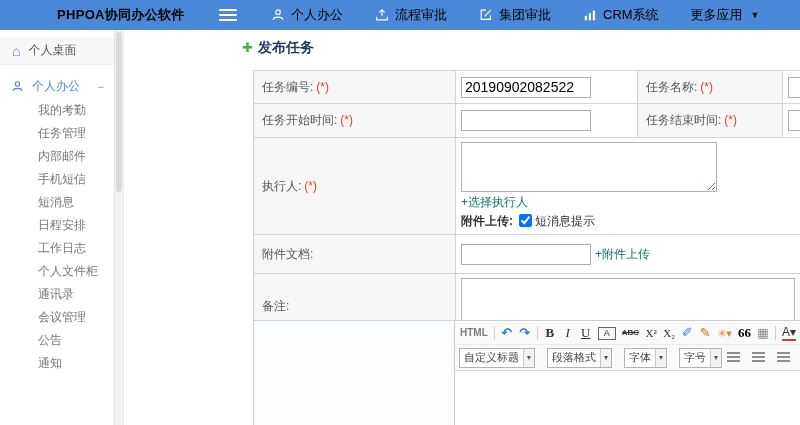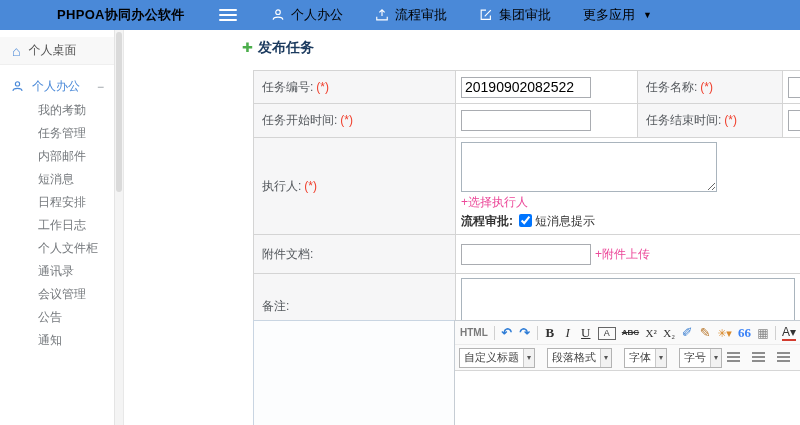--- a/index.html
+++ b/index.html
@@ -40,21 +40,21 @@
   .form-table{position:absolute;left:129px;top:40px;width:640px;border-collapse:collapse;table-layout:fixed;
               font-size:12px;color:#54585d;}
   .form-table td{border:1px solid #d4d4d4;padding:0;vertical-align:middle;}
   .form-table .lbl{background:#f6f6f7;padding-left:8px;}
   .form-table .fld{background:#fff;padding-left:5px;}
   .req{color:#f0402e;font-style:normal;margin-left:3px;}
   .txt{height:19px;border:1px solid #a9acb1;font-size:14px;padding:0 3px;font-family:inherit;vertical-align:middle;}
   .w122{width:122px;} .w120{width:120px;}
   .exec-ta{display:block;width:250px;height:44px;border:1px solid #a9b4bd;resize:both;margin:4px 0 2px 0;font-family:inherit;}
   .remark-ta{display:block;width:328px;height:50px;border:1px solid #a9b4bd;resize:both;margin:4px 0;font-family:inherit;}
-  a.blue{color:#ec4899;text-decoration:none;font-size:12px;cursor:pointer;}
+  a.blue{color:#0f766e;text-decoration:none;font-size:12px;cursor:pointer;}
   .remind{margin:2px 0 4px 0;color:#333;}
   .remind b{font-weight:bold;}
   .remind input{vertical-align:-2px;margin:0 3px 0 6px;}
   .attach-line{display:flex;align-items:center;gap:4px;}
 
   
   .editor-block{position:absolute;left:129px;top:290px;width:640px;height:140px;display:flex;}
   .editor-left-cell{width:200px;border:1px solid #c9d5e2;border-right:none;background:#fcfdfe;}
   .editor{flex:1;border:1px solid #c6cdd4;display:flex;flex-direction:column;background:#fafafa;min-width:0;}
   .tb-row1{display:flex;align-items:center;gap:6px;height:22px;padding:1px 5px 0 5px;border-bottom:1px solid #ebebeb;overflow:hidden;}
@@ -65,21 +65,21 @@
   [data-name="undo-button"],[data-name="redo-button"]{color:#2e7cd6;font-weight:bold;font-size:13px;}
   [data-name="bold-button"]{font-family:"Liberation Serif","DejaVu Serif",serif;font-weight:bold;font-size:13px;color:#333;}
   [data-name="italic-button"]{font-family:"Liberation Serif","DejaVu Serif",serif;font-style:italic;font-size:13px;color:#333;}
   [data-name="underline-button"]{font-family:"Liberation Serif","DejaVu Serif",serif;text-decoration:underline;font-size:13px;color:#333;}
   [data-name="font-border-button"]{border:1px solid #666;font-size:9px;line-height:11px;padding:0 2px;color:#333;}
   [data-name="strikethrough-button"]{font-size:8px;font-weight:bold;text-decoration:line-through;color:#333;}
   [data-name="superscript-button"],[data-name="subscript-button"]{font-family:"Liberation Serif","DejaVu Serif",serif;font-size:11px;color:#333;}
   [data-name="eraser-button"]{color:#3a7fd2;font-size:13px;}
   [data-name="format-painter-button"]{color:#b8762a;font-size:13px;}
   [data-name="auto-typeset-button"]{color:#d98b2f;font-size:11px;}
-  [data-name="blockquote-button"]{font-family:"Liberation Serif","DejaVu Serif",serif;font-weight:bold;font-size:13px;color:#3b82f6;}
+  [data-name="blockquote-button"]{font-family:"Liberation Serif","DejaVu Serif",serif;font-weight:bold;font-size:13px;color:#000000;}
   [data-name="paste-filter-button"]{color:#888;font-size:12px;}
   [data-name="font-color-button"]{color:#333;font-size:12px;border-bottom:2px solid #d23b2e;line-height:13px;}
   [data-name="background-color-button"]{color:#b8762a;font-size:12px;border-bottom:2px solid #f2c430;line-height:13px;}
   .combos,.r2icons{display:flex;gap:12px;}
   .combo{display:inline-flex;align-items:center;height:18px;background:#fff;border:1px solid #b3b3b3;cursor:pointer;}
   .combo-label{font-size:11px;color:#444;padding:0 4px;white-space:nowrap;}
   .combo-caret{font-size:8px;color:#555;border-left:1px solid #c9c9c9;padding:0 3px;align-self:stretch;display:flex;align-items:center;background:#f2f2f2;}
   .tb-ic{display:inline-block;width:14px;height:11px;cursor:pointer;}
   [data-name="align-left-button"],[data-name="align-center-button"],
   [data-name="align-right-button"],[data-name="align-justify-button"]{
@@ -114,20 +114,28 @@
           </svg>
         <span data-name="nav-label">流程审批</span>
       </div>
       <div class="nav-item" data-name="nav-group-approval">
         <svg data-name="edit-approval-icon" width="14" height="14" viewBox="0 0 16 16" fill="none" stroke="#ffffff" stroke-width="1.3">
             <path d="M13 8.5v4.5H2.5V2.5H8"></path>
             <path d="M6.5 9.5l7-7"></path>
           </svg>
         <span data-name="nav-label">集团审批</span>
       </div>
+      <div class="nav-item" data-name="nav-crm-system">
+        <svg data-name="bar-chart-icon" width="14" height="14" viewBox="0 0 16 16" fill="#ffffff" stroke="none">
+            <rect x="2" y="9" width="2.6" height="5"></rect>
+            <rect x="6.6" y="6" width="2.6" height="8"></rect>
+            <rect x="11.2" y="3" width="2.6" height="11"></rect>
+          </svg>
+        <span data-name="nav-label">CRM系统</span>
+      </div>
       <div class="nav-item" data-name="nav-more-apps">
         <span data-name="nav-label">更多应用</span>
         <span class="caret" data-name="caret-down-icon">▼</span>
       </div>
     </nav>
   </header>
 
   <aside class="sidebar" data-name="sidebar">
     <div class="side-top" data-name="sidebar-item-desktop">
       <span class="home-ic" data-name="home-icon">⌂</span>
@@ -139,20 +147,21 @@
           <path d="M2.5 13.5c0-4.2 11-4.2 11 0"></path>
         </svg>
       <span data-name="sidebar-section-label">个人办公</span>
       <span class="mini" data-name="collapse-indicator">−</span>
     </div>
     <div data-name="sidebar-menu">
 
     <div class="side-item" data-name="sidebar-item">我的考勤</div>
         <div class="side-item" data-name="sidebar-item">任务管理</div>
         <div class="side-item" data-name="sidebar-item">内部邮件</div>
+        <div class="side-item" data-name="sidebar-item">手机短信</div>
         <div class="side-item" data-name="sidebar-item">短消息</div>
         <div class="side-item" data-name="sidebar-item">日程安排</div>
         <div class="side-item" data-name="sidebar-item">工作日志</div>
         <div class="side-item" data-name="sidebar-item">个人文件柜</div>
         <div class="side-item" data-name="sidebar-item">通讯录</div>
         <div class="side-item" data-name="sidebar-item">会议管理</div>
         <div class="side-item" data-name="sidebar-item">公告</div>
       </div>
     <div class="side-item" data-name="sidebar-item-notice">通知</div>
   </aside>
@@ -183,21 +192,21 @@
         <td class="fld"><input class="txt w122" data-name="start-time-input" value="" style=""></td>
         <td class="lbl"><span data-name="end-time-label">任务结束时间:</span><em class="req" data-name="required-marker">(*)</em></td>
         <td class="fld"><input class="txt w120" data-name="end-time-input" value="" style=""></td>
       </tr>
       <tr style="height:76px">
         <td class="lbl"><span data-name="executor-label">执行人:</span><em class="req" data-name="required-marker">(*)</em></td>
         <td class="fld" colspan="3">
           <textarea class="exec-ta" data-name="executor-textarea" style=""></textarea>
           <a class="blue" data-name="select-executor-link">+选择执行人</a>
           <div class="remind" data-name="remind-executor-row">
-            <b data-name="remind-executor-label">流程审批:</b><input type="checkbox" data-name="sms-remind-checkbox" checked="" style=""><span data-name="sms-checkbox-label">短消息提示</span>
+            <b data-name="remind-executor-label">附件上传:</b><input type="checkbox" data-name="sms-remind-checkbox" checked="" style=""><span data-name="sms-checkbox-label">短消息提示</span>
           </div>
         </td>
       </tr>
       <tr style="height:39px">
         <td class="lbl"><span data-name="attachment-label">附件文档:</span></td>
         <td class="fld" colspan="3">
           <span class="attach-line">
             <input class="txt w122" data-name="attachment-input" value="" style="">
             <a class="blue" data-name="attachment-upload-link">+附件上传</a>
           </span>

